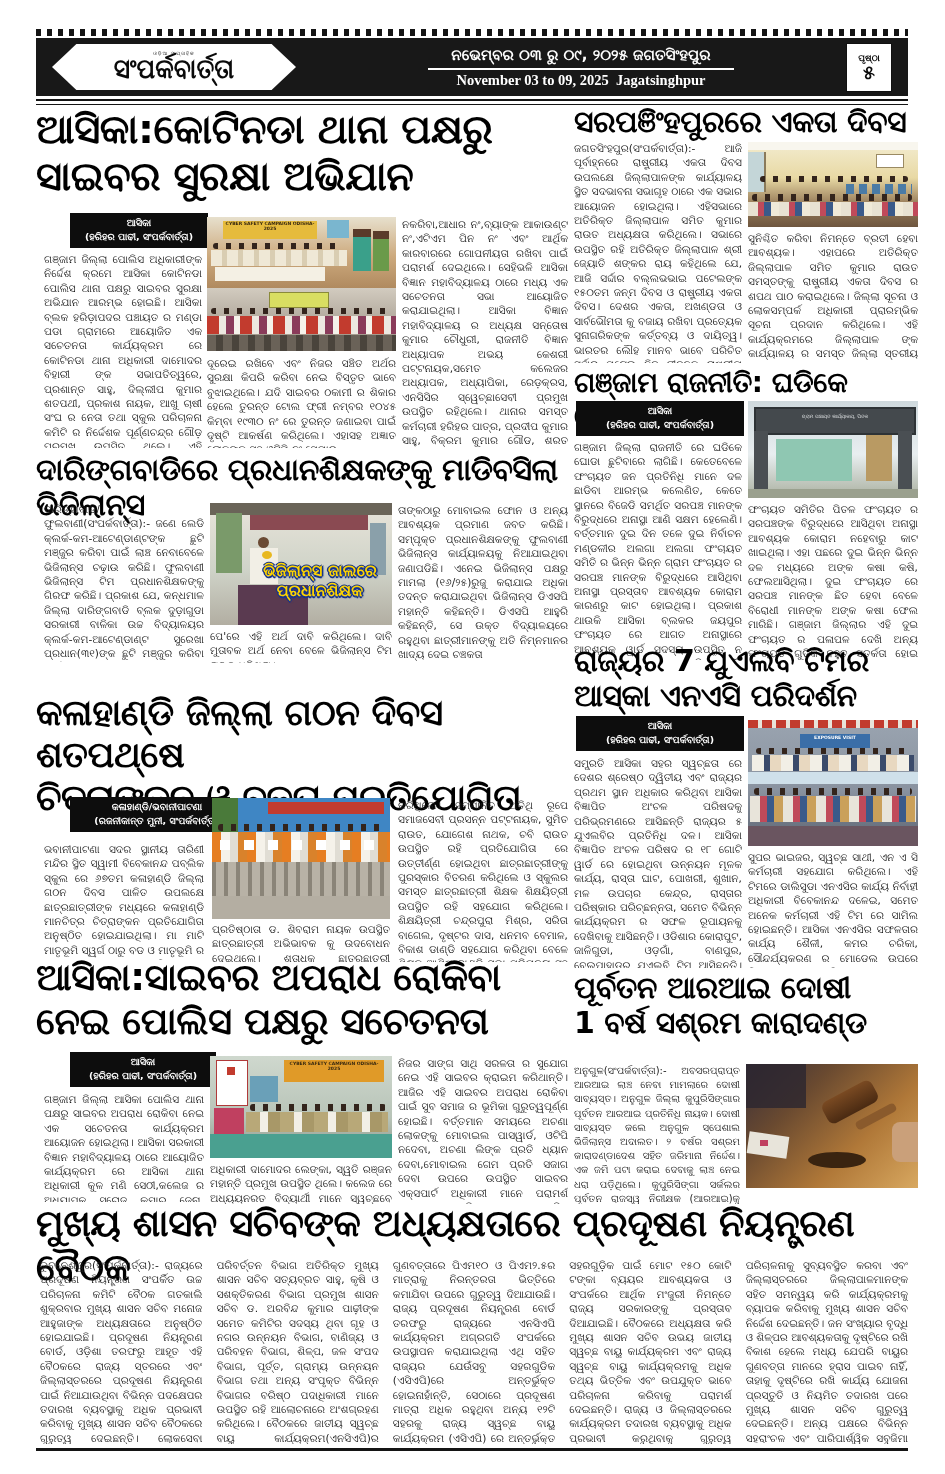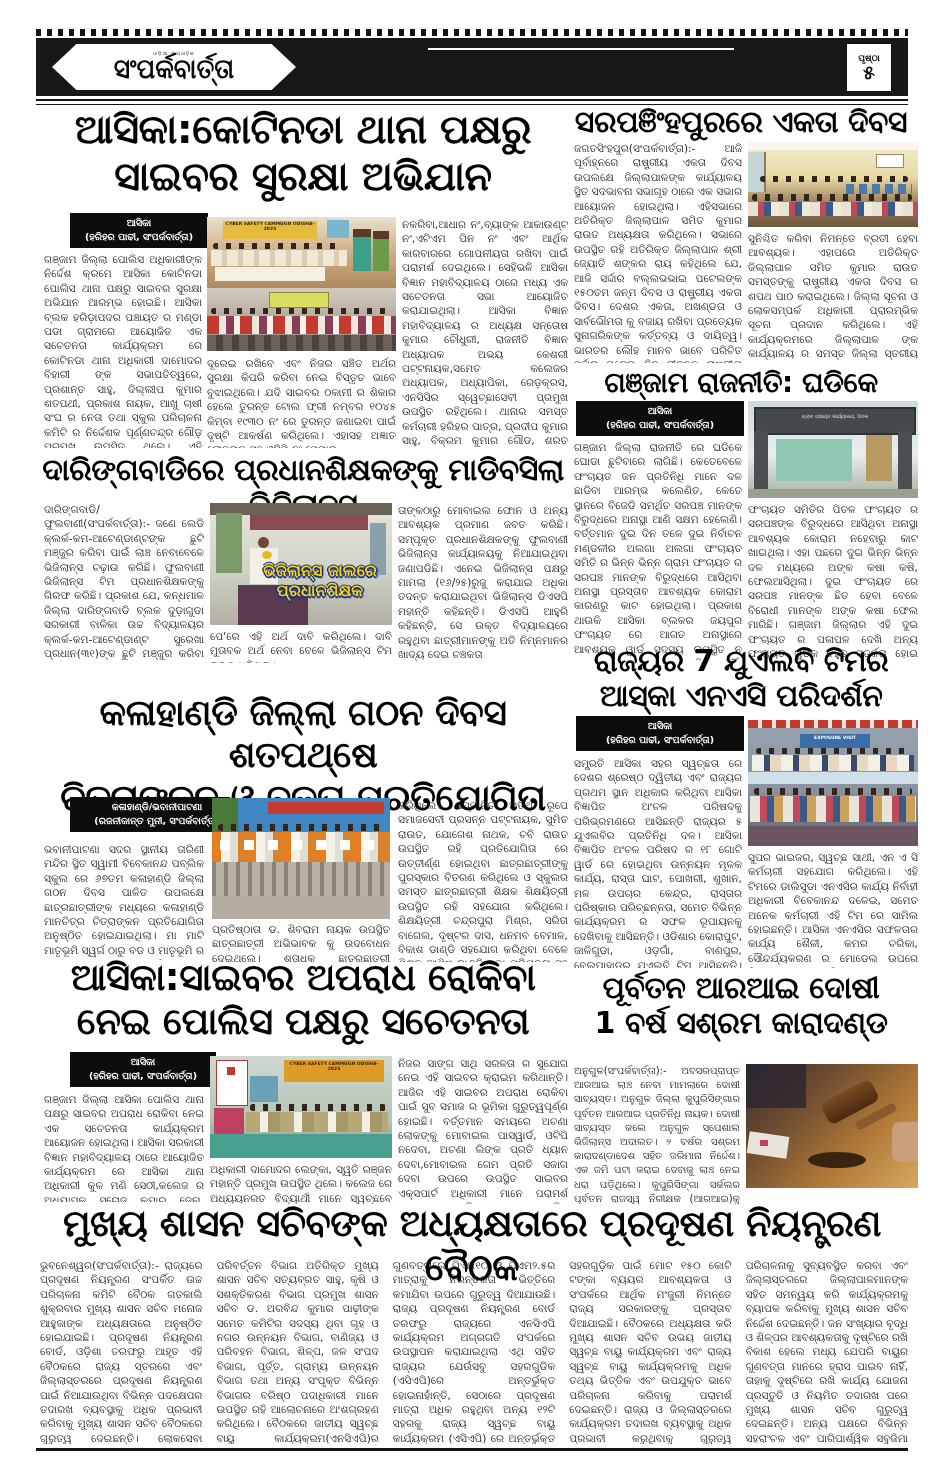--- a/index.html
+++ b/index.html
@@ -16,21 +16,21 @@
   .hdr-dates{color:#ffffff;text-align:center;}
   .hdr-odia{font-size:15px;font-weight:bold;line-height:1.3;}
   .hdr-sep{height:2px;background:#ffffff;margin:2px 12px;}
   .hdr-en{font-size:14.5px;font-weight:bold;font-family:"Liberation Serif",serif;}
   .pagebox{background:#ffffff;border:1.5px solid #111;box-shadow:0 0 0 3px #fff inset;
         display:flex;flex-direction:column;align-items:center;justify-content:center;color:#0a0a0a;}
   .pagebox .lbl{font-size:9px;font-weight:bold;line-height:1.2;}
   .pagebox .num{font-size:19px;font-weight:bold;line-height:1;}
   .double-rule{border-top:2.5px solid #141414;border-bottom:1.5px solid #141414;height:3px;}
   
-  .headline{font-weight:bold;text-align:center;color:#000;white-space:pre-line;line-height:1.18;
+  .headline{font-weight:bold;text-align:left;color:#000;white-space:pre-line;line-height:1.18;
         letter-spacing:-0.5px;}
   .byline-box{background:#0d0d0d;color:#fff;text-align:center;font-size:9.5px;font-weight:bold;
         line-height:1.5;padding:3px 2px;white-space:pre-line;}
   .body-text{font-size:10.6px;text-align:justify;line-height:1.36;overflow:hidden;color:#1c1c1c;}
   .body-sm{font-size:10px;line-height:1.42;}
   
   .photo{position:absolute;overflow:hidden;background:#c9c4ba;}
   .ph{position:absolute;}
   .head-row{background:repeating-linear-gradient(90deg,#33241c 0 5px,rgba(0,0,0,0) 5px 13px);
         border-radius:3px;}
@@ -49,21 +49,23 @@
 
 <div class="page">
 
   <div class="abs dots" style="left:36px;top:29px;width:872px;height:7px;"></div>
   <div class="abs topbar" style="left:36px;top:38px;width:872px;height:58px;">
     <div class="abs logo-shape" style="left:16px;top:6px;width:244px;height:46px;">
       <div class="logo-tagline">ଓଡ଼ିଆ ସାପ୍ତାହିକ</div>
       <div class="logo-title">ସଂପର୍କବାର୍ତ୍ତା</div>
     </div>
     <div class="abs hdr-dates" style="left:380px;top:8px;width:330px;">
+      <div class="hdr-odia">ନଭେମ୍ବର ୦୩ ରୁ ୦୯, ୨୦୨୫ ଜଗତସିଂହପୁର</div>
       <div class="hdr-sep"></div>
+      <div class="hdr-en"><span>November 03 to 09, 2025</span>&nbsp;&nbsp;<span>Jagatsinghpur</span></div>
     </div>
     <div class="abs pagebox" style="right:16px;top:5px;width:44px;height:47px;">
       <div class="lbl">ପୃଷ୍ଠା</div>
       <div class="num">୫</div>
     </div>
   </div>
   <div class="abs double-rule" style="left:36px;top:99px;width:872px;"></div>
 
   <div class="abs headline" style="left:36px;top:106px;width:534px;font-size:40px;">ଆସିକା:କୋଟିନଡା ଥାନା ପକ୍ଷରୁ
 ସାଇବର ସୁରକ୍ଷା ଅଭିଯାନ</div>

